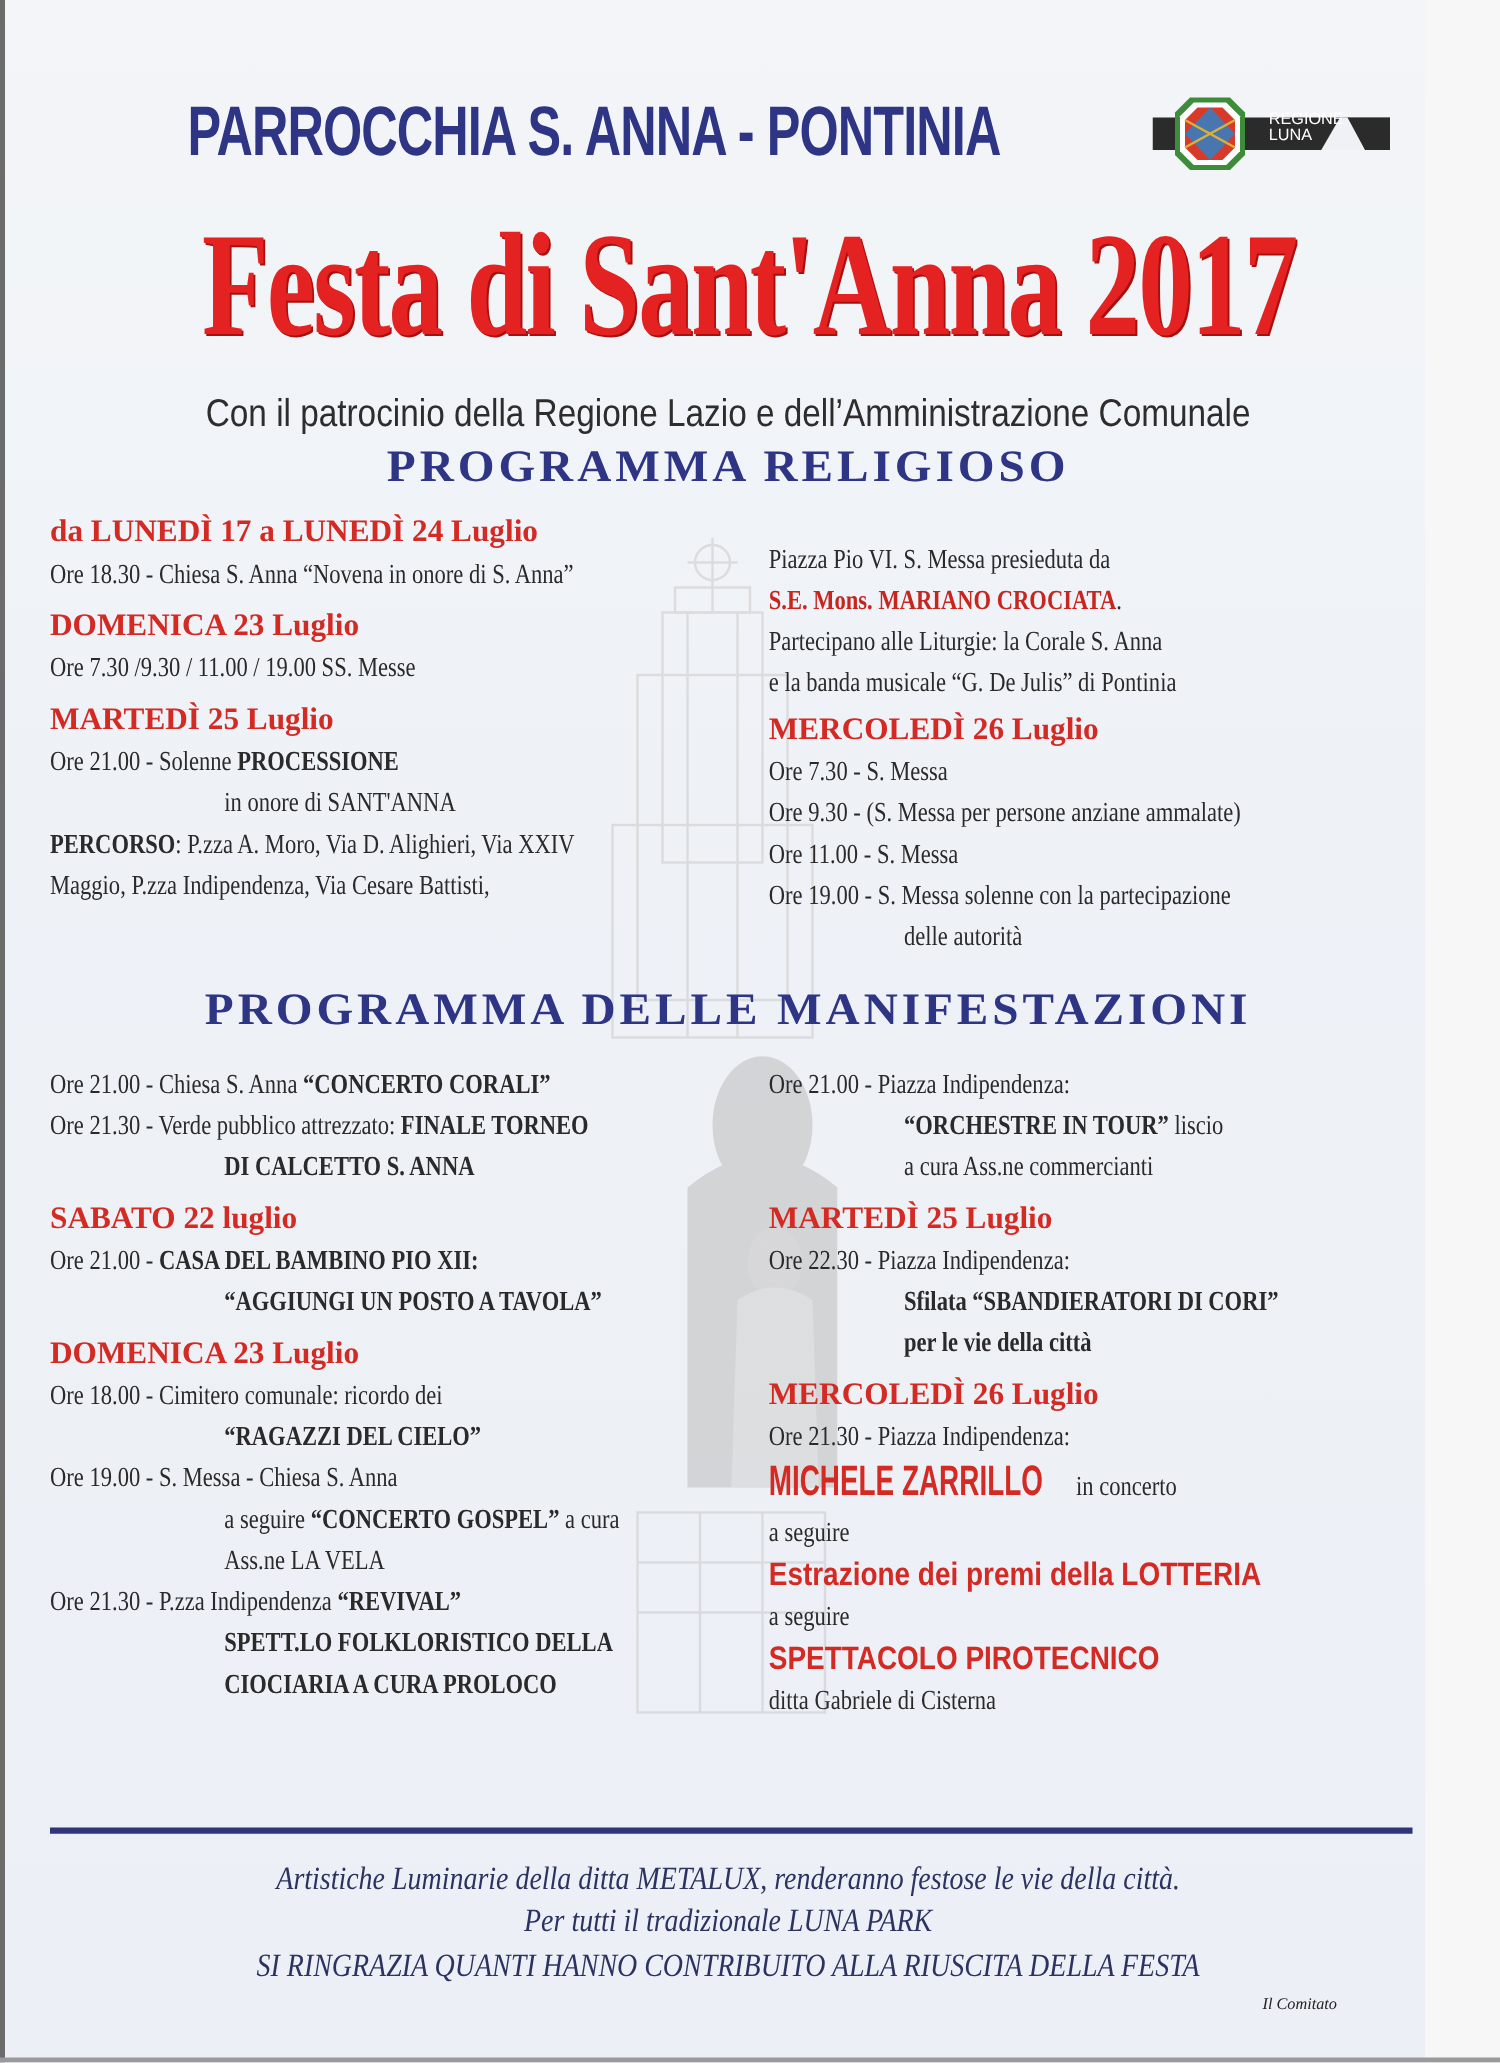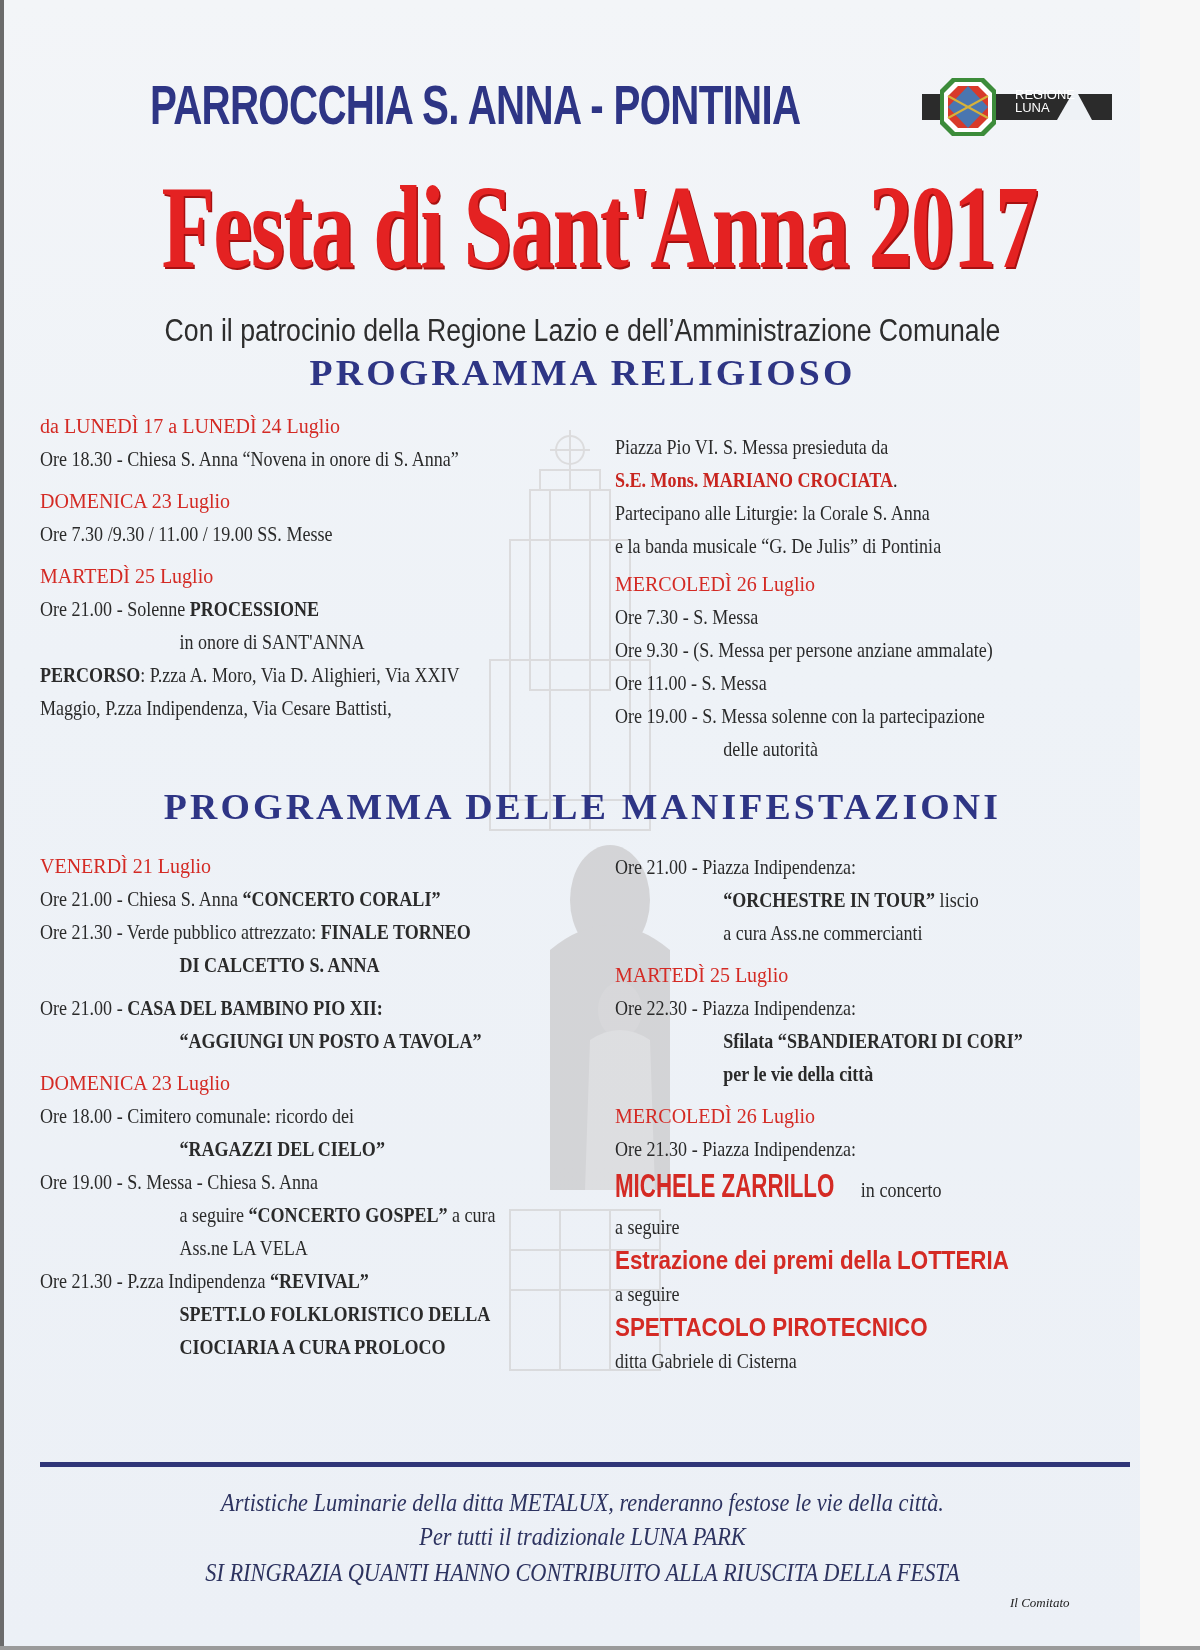--- a/index.html
+++ b/index.html
@@ -58,22 +58,22 @@
   .section-heading {
     position:absolute; left:0; width:1165px; text-align:center;
     font-family:"Liberation Serif", serif; font-weight:bold; color:#2e3585;
     font-size:36px; letter-spacing:3px; white-space:nowrap;
     transform:scaleX(1.05); transform-origin:center;
   }
 
   
   .col { position:absolute; }
   .day {
-    font-family:"Liberation Serif", serif; font-weight:normal; color:#d42a24;
-    font-size:20px; line-height:32px; white-space:nowrap;
+    font-family:"Liberation Serif", serif; font-weight:bold; color:#d42a24;
+    font-size:25px; line-height:32px; white-space:nowrap;
   }
   .line {
     font-family:"Liberation Serif", serif; font-size:22px; line-height:33px;
     color:#2a2a2a; white-space:nowrap; transform:scaleX(0.82); transform-origin:left center;
   }
   .line .b { font-weight:bold; }
   .line .r { color:#c8251f; font-weight:bold; }
   .indent { padding-left: 170px; }
   .indent-r { padding-left: 132px; }
   .big-red {
@@ -182,25 +182,25 @@
     <div class="line">Ore    7.30 -  S. Messa</div>
     <div class="line">Ore    9.30 -  (S. Messa per persone anziane ammalate)</div>
     <div class="line">Ore  11.00 -  S. Messa</div>
     <div class="line">Ore  19.00 -  S. Messa solenne con la partecipazione</div>
     <div class="line indent-r">delle autorità</div>
   </div>
 
   <div class="section-heading" style="top:786px;">PROGRAMMA DELLE MANIFESTAZIONI</div>
 
   <div class="col" style="left:40px; top:850px; width:560px;">
-    <div class="day">VENERDÌ 21 Luglio</div>
     <div class="line"><span>Ore  21.00 -  Chiesa S. Anna </span><span class="b">“CONCERTO CORALI”</span></div>
     <div class="line"><span>Ore  21.30 -  Verde pubblico attrezzato: </span><span class="b">FINALE TORNEO</span></div>
     <div class="line indent"><span class="b">DI CALCETTO S. ANNA</span></div>
     <div class="gap"></div>
+    <div class="day">SABATO 22 luglio</div>
     <div class="line"><span>Ore 21.00  -  </span><span class="b">CASA DEL BAMBINO PIO XII:</span></div>
     <div class="line indent"><span class="b">“AGGIUNGI UN POSTO A TAVOLA”</span></div>
     <div class="gap"></div>
     <div class="day">DOMENICA 23 Luglio</div>
     <div class="line">Ore 18.00  -  Cimitero comunale: ricordo dei</div>
     <div class="line indent"><span class="b">“RAGAZZI DEL CIELO”</span></div>
     <div class="line">Ore 19.00  -  S. Messa - Chiesa S. Anna</div>
     <div class="line indent"><span>a seguire </span><span class="b">“CONCERTO GOSPEL”</span><span> a cura</span></div>
     <div class="line indent">Ass.ne  LA VELA</div>
     <div class="line"><span>Ore 21.30  -  P.zza Indipendenza  </span><span class="b">“REVIVAL”</span></div>

